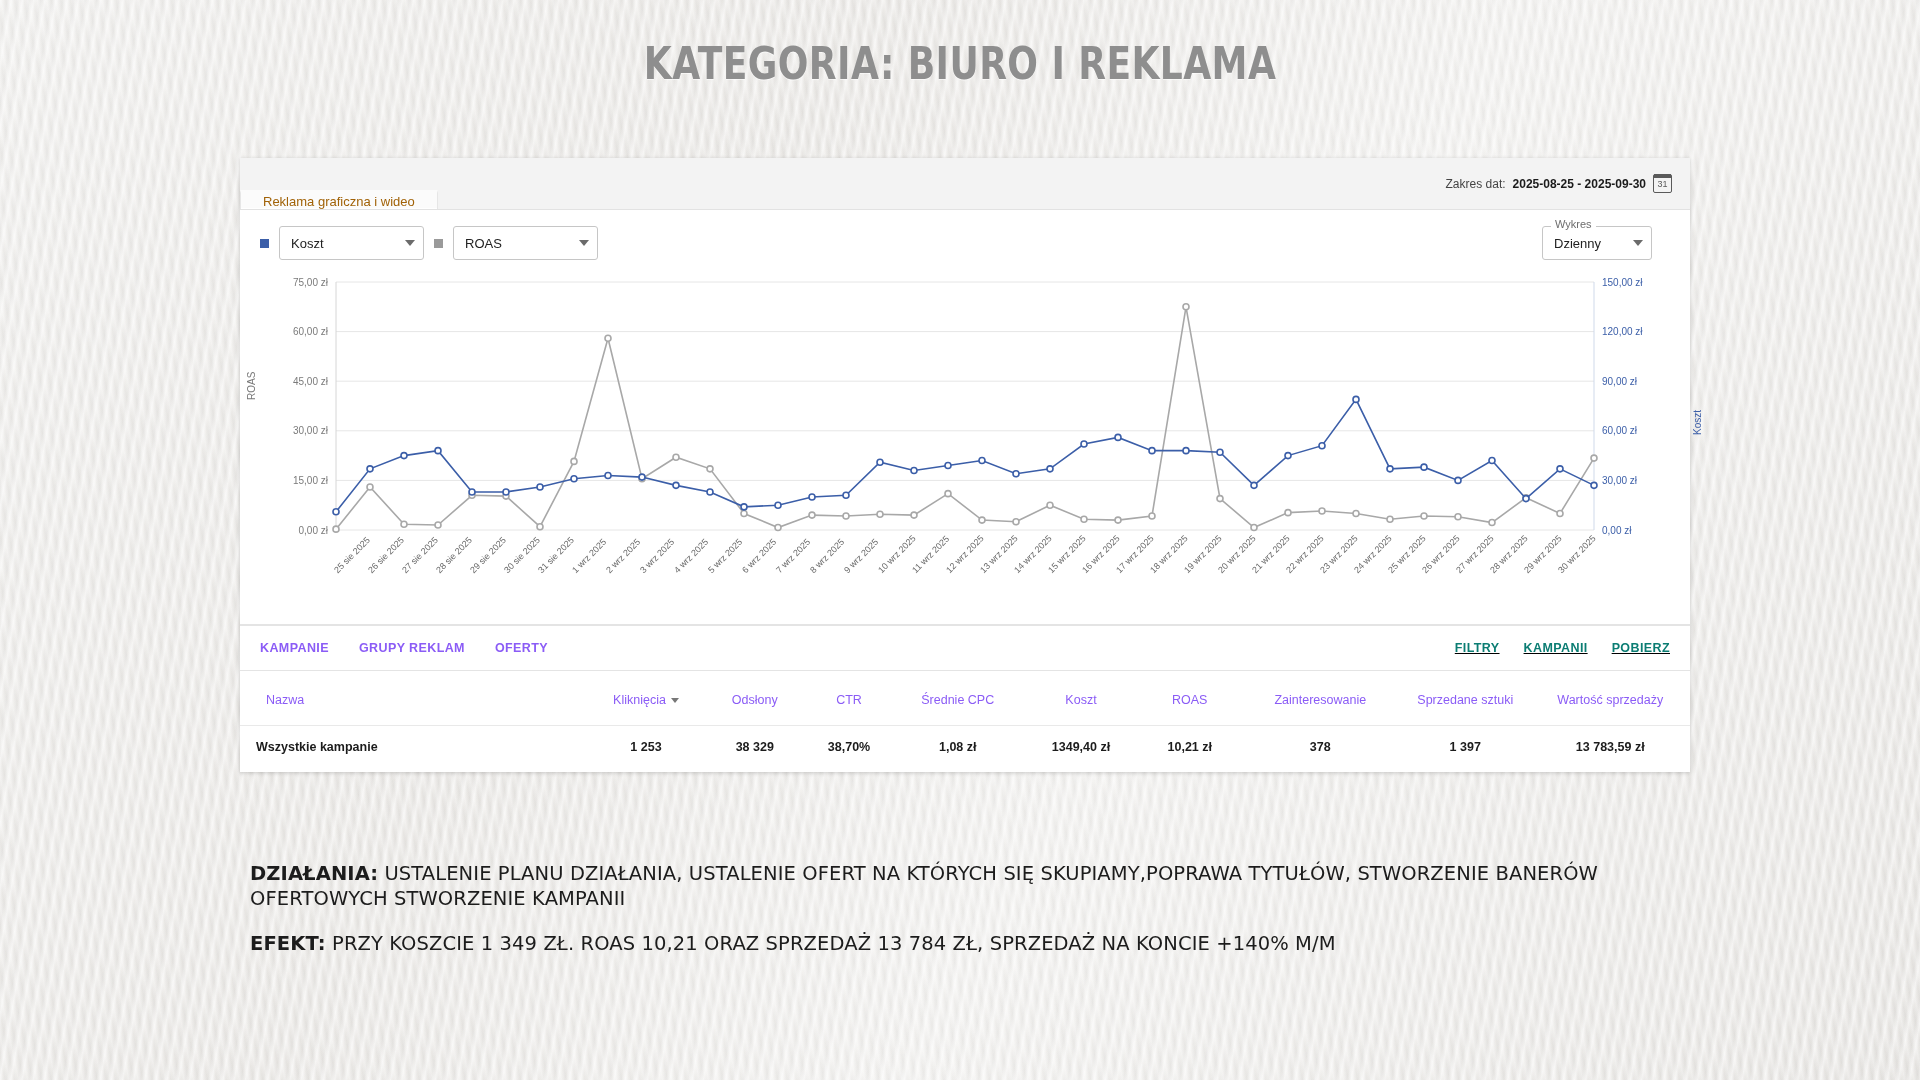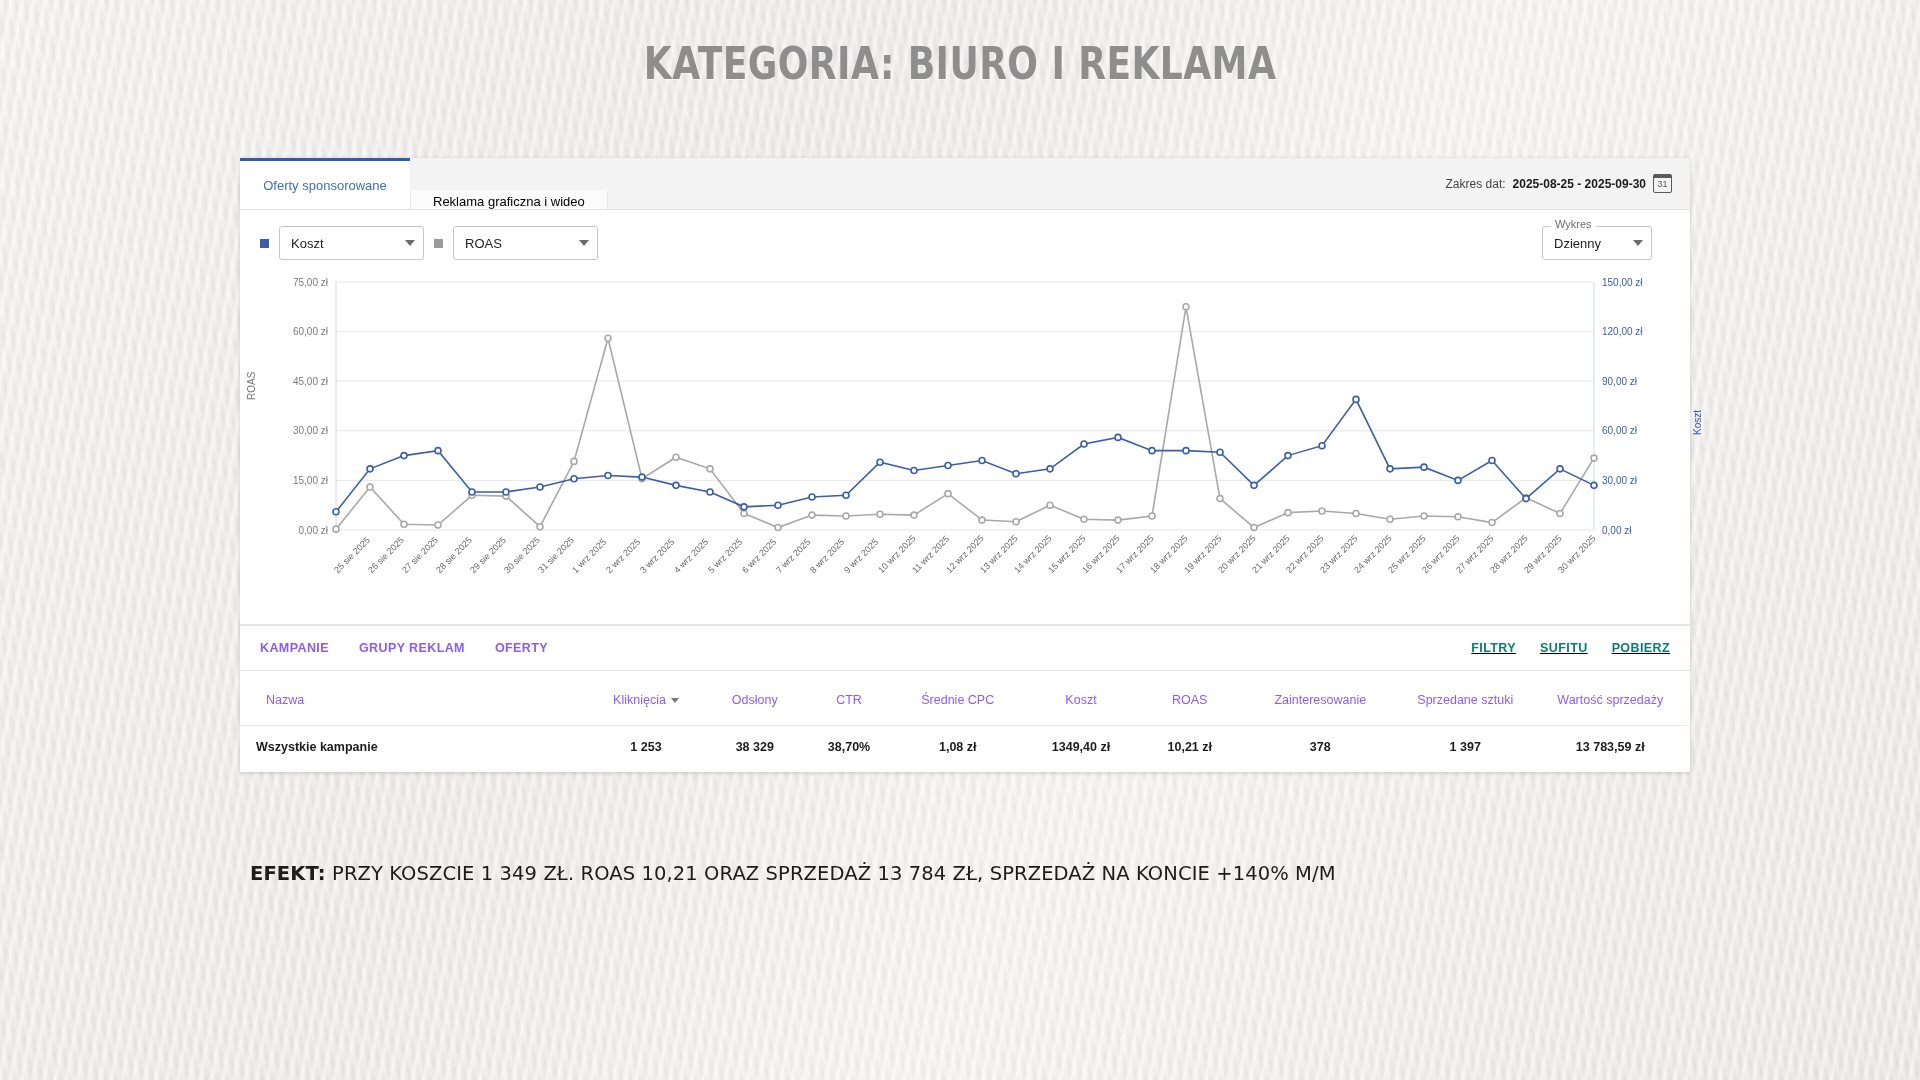--- a/index.html
+++ b/index.html
@@ -58,21 +58,21 @@
     display: flex; align-items: center; justify-content: center;
     padding: 0 22px;
     font-size: 13px;
     color: #3f6fb5;
     background: #ffffff;
     border-top: 3px solid #2f5fa8;
     min-width: 170px;
     cursor: pointer;
   }
   .tab.inactive {
-    color: #000000;
+    color: #a16207;
     background: #fbfbfb;
     border-top: 3px solid transparent;
     border-left: 1px solid #e6e6e6;
     border-right: 1px solid #e6e6e6;
     box-shadow: inset 0 -1px 0 #ffffff;
     margin-top: 32px;
   }
   .daterange {
     margin-left: auto;
     display: flex; align-items: center; gap: 7px;
@@ -253,23 +253,20 @@
 
 <div class="bg-texture"></div>
 
 <div class="page">
 
   <div class="page-title">KATEGORIA: BIURO I REKLAMA</div>
 
   <div class="dashboard">
 
     <div class="tabs-bar">
-      <div class="tab">
-        <span>Oferty sponsorowane</span>
-      </div>
       <div class="tab inactive">
         <span>Reklama graficzna i wideo</span>
       </div>
       <div class="daterange">
         <span>Zakres dat:</span>
         <b>2025-08-25 - 2025-09-30</b>
         <span class="cal-icon"><span>31</span></span>
       </div>
     </div>
 
@@ -439,21 +436,21 @@
       </div>
 
     <div class="chart-divider"></div>
 
     <div class="table-toolbar">
       <div class="tt-item">KAMPANIE</div>
       <div class="tt-item">GRUPY REKLAM</div>
       <div class="tt-item">OFERTY</div>
       <div class="tt-right">
         <div class="tt-item teal">FILTRY</div>
-        <div class="tt-item teal">SUFITU</div>
+        <div class="tt-item teal">KAMPANII</div>
         <div class="tt-item teal">POBIERZ</div>
       </div>
     </div>
 
     <table class="data-table">
       <thead>
         <tr>
           <th class="left" style="width:24%">Nazwa</th>
           <th style="width:8%"><span>Kliknięcia</span><span class="sort-caret"></span></th>
           <th style="width:7%">Odsłony</th>
@@ -478,17 +475,20 @@
           <td>378</td>
           <td>1 397</td>
           <td>13 783,59 zł</td>
         </tr>
       </tbody>
     </table>
   </div>
 
   <div class="notes">
     <div class="note">
+      <b>DZIAŁANIA:</b><span> USTALENIE PLANU DZIAŁANIA, USTALENIE OFERT NA KTÓRYCH SIĘ SKUPIAMY,POPRAWA TYTUŁÓW, STWORZENIE BANERÓW OFERTOWYCH STWORZENIE KAMPANII</span>
+    </div>
+    <div class="note">
       <b>EFEKT:</b><span> PRZY KOSZCIE 1 349 ZŁ. ROAS 10,21 ORAZ SPRZEDAŻ 13 784 ZŁ, SPRZEDAŻ NA KONCIE +140% M/M</span>
     </div>
   </div>
 
 </div>
 
 </body></html>

